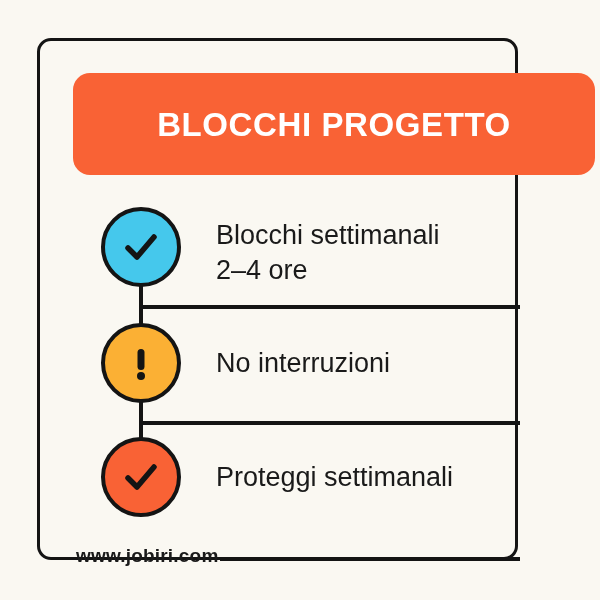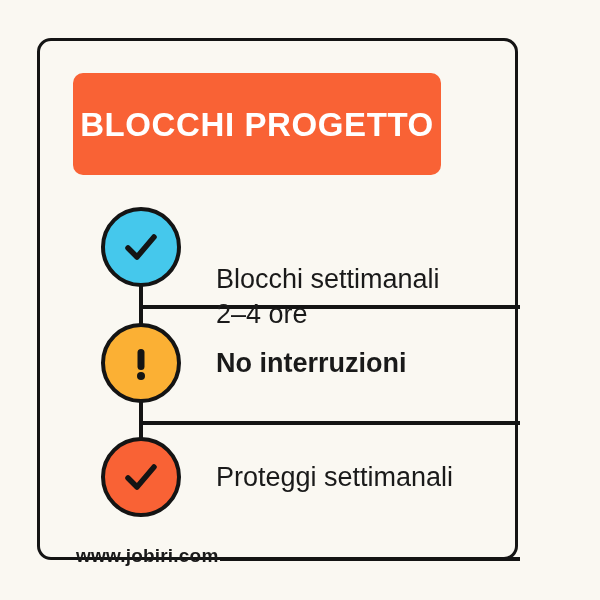--- a/index.html
+++ b/index.html
@@ -32,24 +32,24 @@
     border-radius: 14px;
     box-sizing: border-box;
     background: transparent;
   }
 
   
   #banner {
     position: absolute;
     left: 73px;
     top: 73px;
-    width: 368px;
+    width: 522px;
     height: 102px;
     background: #f96235;
-    border-radius: 10px;
+    border-radius: 17px;
     display: flex;
     align-items: center;
     justify-content: center;
     box-sizing: border-box;
   }
   .banner-line {
     color: #ffffff;
     font-weight: bold;
     font-size: 33px;
     line-height: 41px;
@@ -145,32 +145,32 @@
     <div class="connector" style="top:401px;height:78px;"></div>
     <div class="divider" style="top:421px;"></div>
 
     <div class="node" style="left:101px;top:207px;background:#45c8ec;">
       <span>
         <svg width="46" height="46" viewBox="0 0 46 46">
           <path d="M10 24 L19 33 L36 13" fill="none" stroke="#141414" stroke-width="5.5" stroke-linecap="round" stroke-linejoin="round"></path>
         </svg>
       </span>
     </div>
-    <div class="row-text" style="top:218px;margin-top:44px;">Blocchi settimanali
+    <div class="row-text" style="top:218px;">Blocchi settimanali
 2–4 ore</div>
 
     <div class="node" style="left:101px;top:323px;background:#fbb034;">
       <span>
         <svg width="46" height="46" viewBox="0 0 46 46">
           <rect x="19.5" y="9" width="7" height="21" rx="3.5" fill="#141414"></rect>
           <circle cx="23" cy="36" r="4" fill="#141414"></circle>
         </svg>
       </span>
     </div>
-    <div class="row-text" style="top:346px;font-weight:bold;">No interruzioni</div>
+    <div class="row-text" style="top:346px;">No interruzioni</div>
 
     <div class="node" style="left:101px;top:437px;background:#f96235;">
       <span>
         <svg width="46" height="46" viewBox="0 0 46 46">
           <path d="M10 24 L19 33 L36 13" fill="none" stroke="#141414" stroke-width="5.5" stroke-linecap="round" stroke-linejoin="round"></path>
         </svg>
       </span>
     </div>
     <div class="row-text" style="top:460px;">Proteggi settimanali</div>
 

